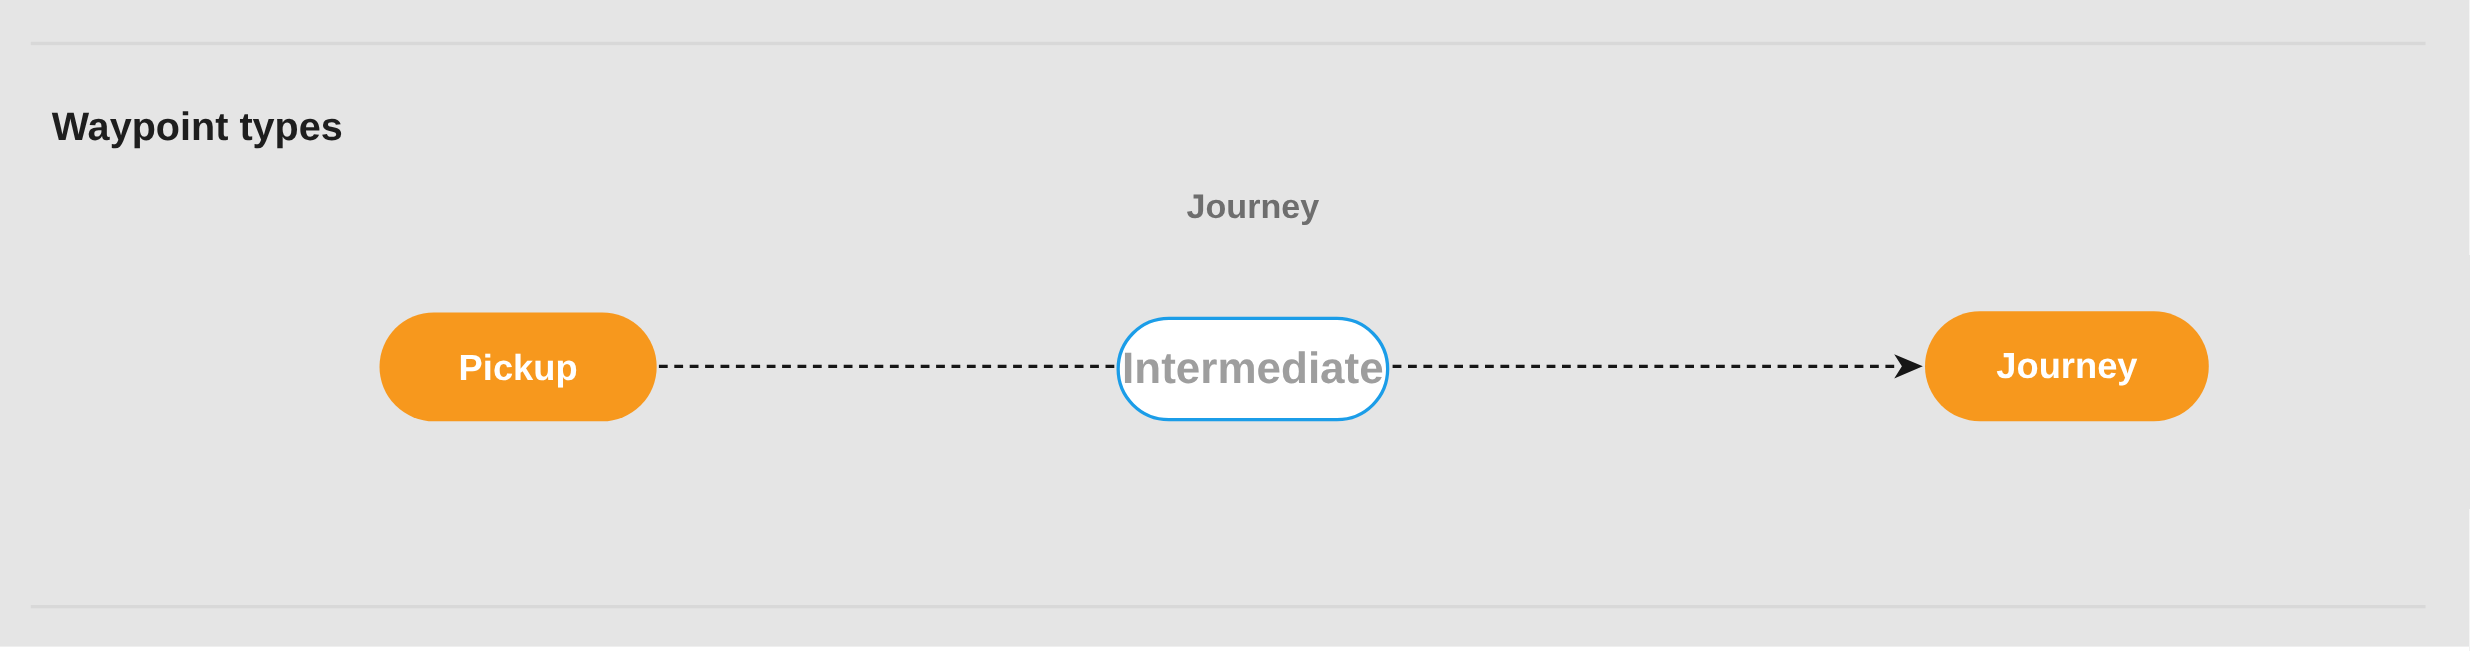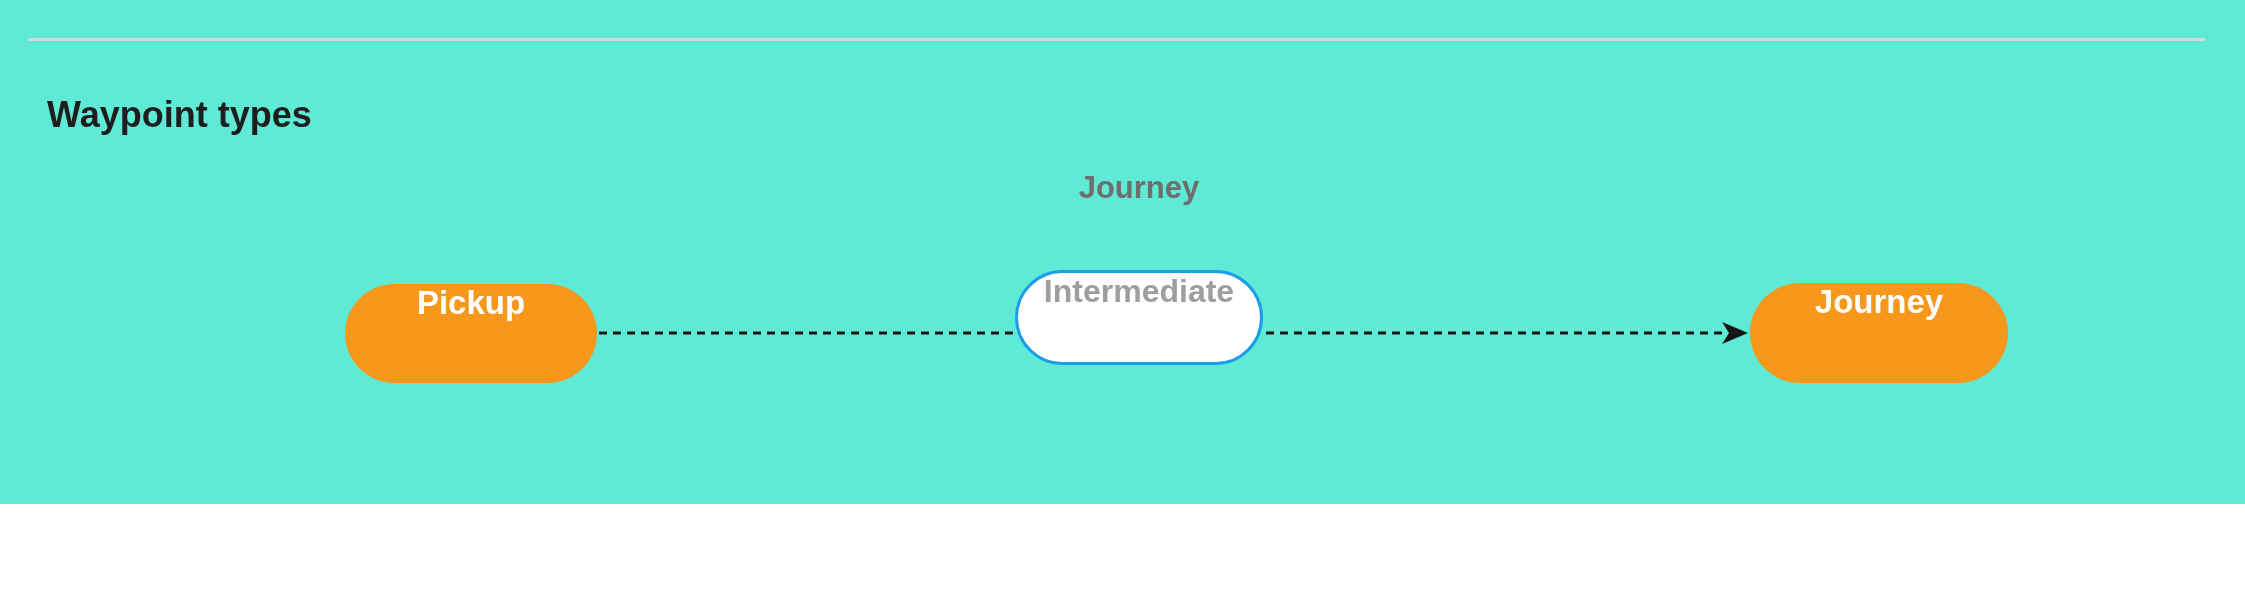--- a/index.html
+++ b/index.html
@@ -4,22 +4,22 @@
 <style>
   html, body {
     margin: 0;
     padding: 0;
     background: #ffffff;
     font-family: "Liberation Sans", "DejaVu Sans", sans-serif;
   }
   .canvas {
     position: relative;
     width: 2245px;
-    height: 504px;
-    background: #5eead4;
+    height: 588px;
+    background: #e5e5e5;
     overflow: hidden;
   }
   .divider {
     position: absolute;
     left: 28px;
     width: 2177px;
     height: 3px;
     background: #d8d8d8;
   }
   .divider.top { top: 38px; }
@@ -41,40 +41,40 @@
     width: 248px;
     text-align: center;
     font-size: 31px;
     font-weight: 700;
     color: #6e6e6e;
     white-space: nowrap;
   }
   .node {
     position: absolute;
     display: flex;
-    align-items: flex-start;
+    align-items: center;
     justify-content: center;
     border-radius: 60px;
     box-sizing: border-box;
     font-weight: 700;
     white-space: nowrap;
   }
   .node.terminal {
     background: #f7981d;
     color: #ffffff;
     font-size: 33px;
   }
   .node.pickup  { left: 345px;  top: 284px; width: 252px; height: 99px; }
   .node.dropoff { left: 1750px; top: 283px; width: 258px; height: 100px; }
   .node.intermediate {
-    left: 1015px; top: 270px; width: 248px; height: 95px;
+    left: 1015px; top: 288px; width: 248px; height: 95px;
     background: #ffffff;
     border: 3px solid #1b9de8;
     color: #9e9e9e;
-    font-size: 32px;
+    font-size: 40px;
   }
   .edges-svg {
     position: absolute;
     left: 0; top: 0;
     width: 2245px;
     height: 592px;
     pointer-events: none;
   }
 </style>
 </head>

